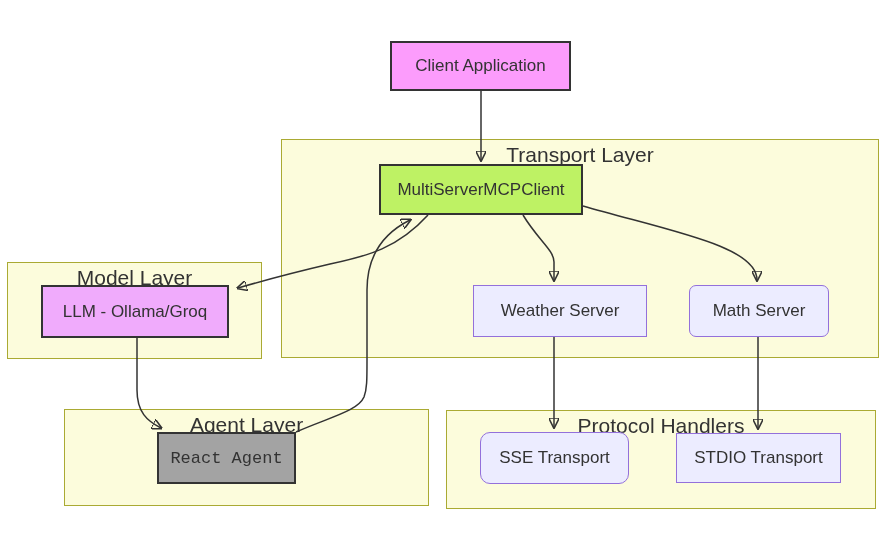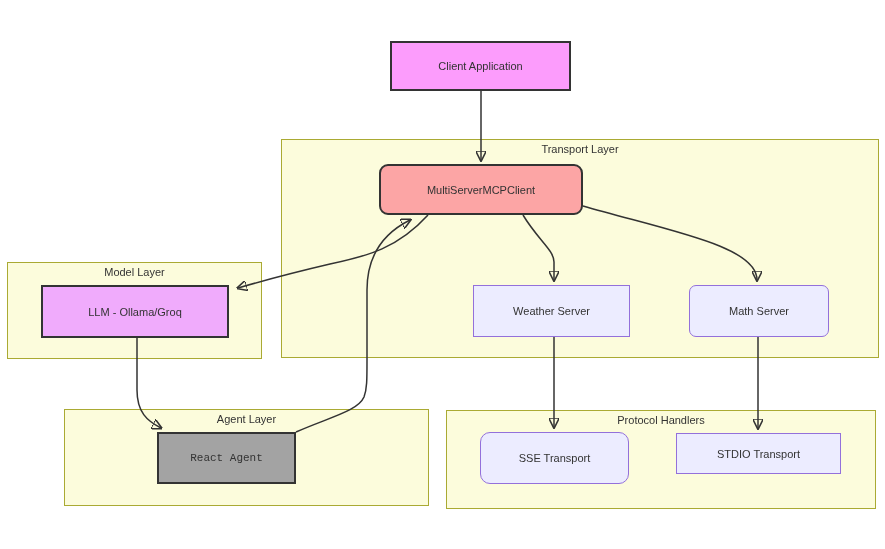--- a/index.html
+++ b/index.html
@@ -9,41 +9,41 @@
 
   .container {
     position: absolute;
     background: #fcfcdc;
     border: 1px solid #aaaa33;
   }
   .container-label {
     position: absolute;
     top: 3px; left: 0; right: 0;
     text-align: center;
-    font-size: 11px;
+    font-size: 21px;
     color: #333;
     white-space: nowrap;
   }
 
   .node {
     position: absolute;
     display: flex;
     align-items: center;
     justify-content: center;
-    font-size: 11px;
+    font-size: 17px;
     text-align: center;
     white-space: nowrap;
     z-index: 3;
   }
   .node.dark-border { border: 2px solid #333333; }
   .node.purple-border { border: 1px solid #9370db; }
 
   .fill-pink   { background: #fc9cfc; }
   .fill-lpink  { background: #a3a3a3; font-family: Liberation Mono, monospace; }
-  .fill-purple { background: #fca5a5; border-radius: 9px; }
+  .fill-purple { background: #bef264; }
   .fill-green  { background: #f0abfc; }
   .fill-lav    { background: #ececff; }
 
   #edges {
     position: absolute;
     top: 0; left: 0;
     width: 885px; height: 549px;
     z-index: 2;
     pointer-events: none;
   }
@@ -91,37 +91,37 @@
   </svg>
 
   <div class="node fill-pink dark-border" style="left:390px; top:41px; width:181px; height:50px;">
     <span>Client Application</span>
   </div>
 
   <div class="node fill-purple dark-border" style="left:379px; top:164px; width:204px; height:51px;">
     <span>MultiServerMCPClient</span>
   </div>
 
-  <div class="node fill-lav purple-border" style="left:473px; top:285px; width:157px; height:52px;">
+  <div class="node fill-lav purple-border" style="left:473px; top:285px; width:174px; height:52px;">
     <span>Weather Server</span>
   </div>
 
   <div class="node fill-lav purple-border" style="left:689px; top:285px; width:140px; height:52px;border-radius:7px;">
     <span>Math Server</span>
   </div>
 
   <div class="node fill-green dark-border" style="left:41px; top:285px; width:188px; height:53px;">
     <span>LLM - Ollama/Groq</span>
   </div>
 
   <div class="node fill-lpink dark-border" style="left:157px; top:432px; width:139px; height:52px;">
     <span>React Agent</span>
   </div>
 
   <div class="node fill-lav purple-border" style="left:480px; top:432px; width:149px; height:52px;border-radius:10px;">
     <span>SSE Transport</span>
   </div>
 
-  <div class="node fill-lav purple-border" style="left:676px; top:433px; width:165px; height:41px;">
+  <div class="node fill-lav purple-border" style="left:676px; top:433px; width:165px; height:50px;">
     <span>STDIO Transport</span>
   </div>
 
 </div>
 
 </body></html>

